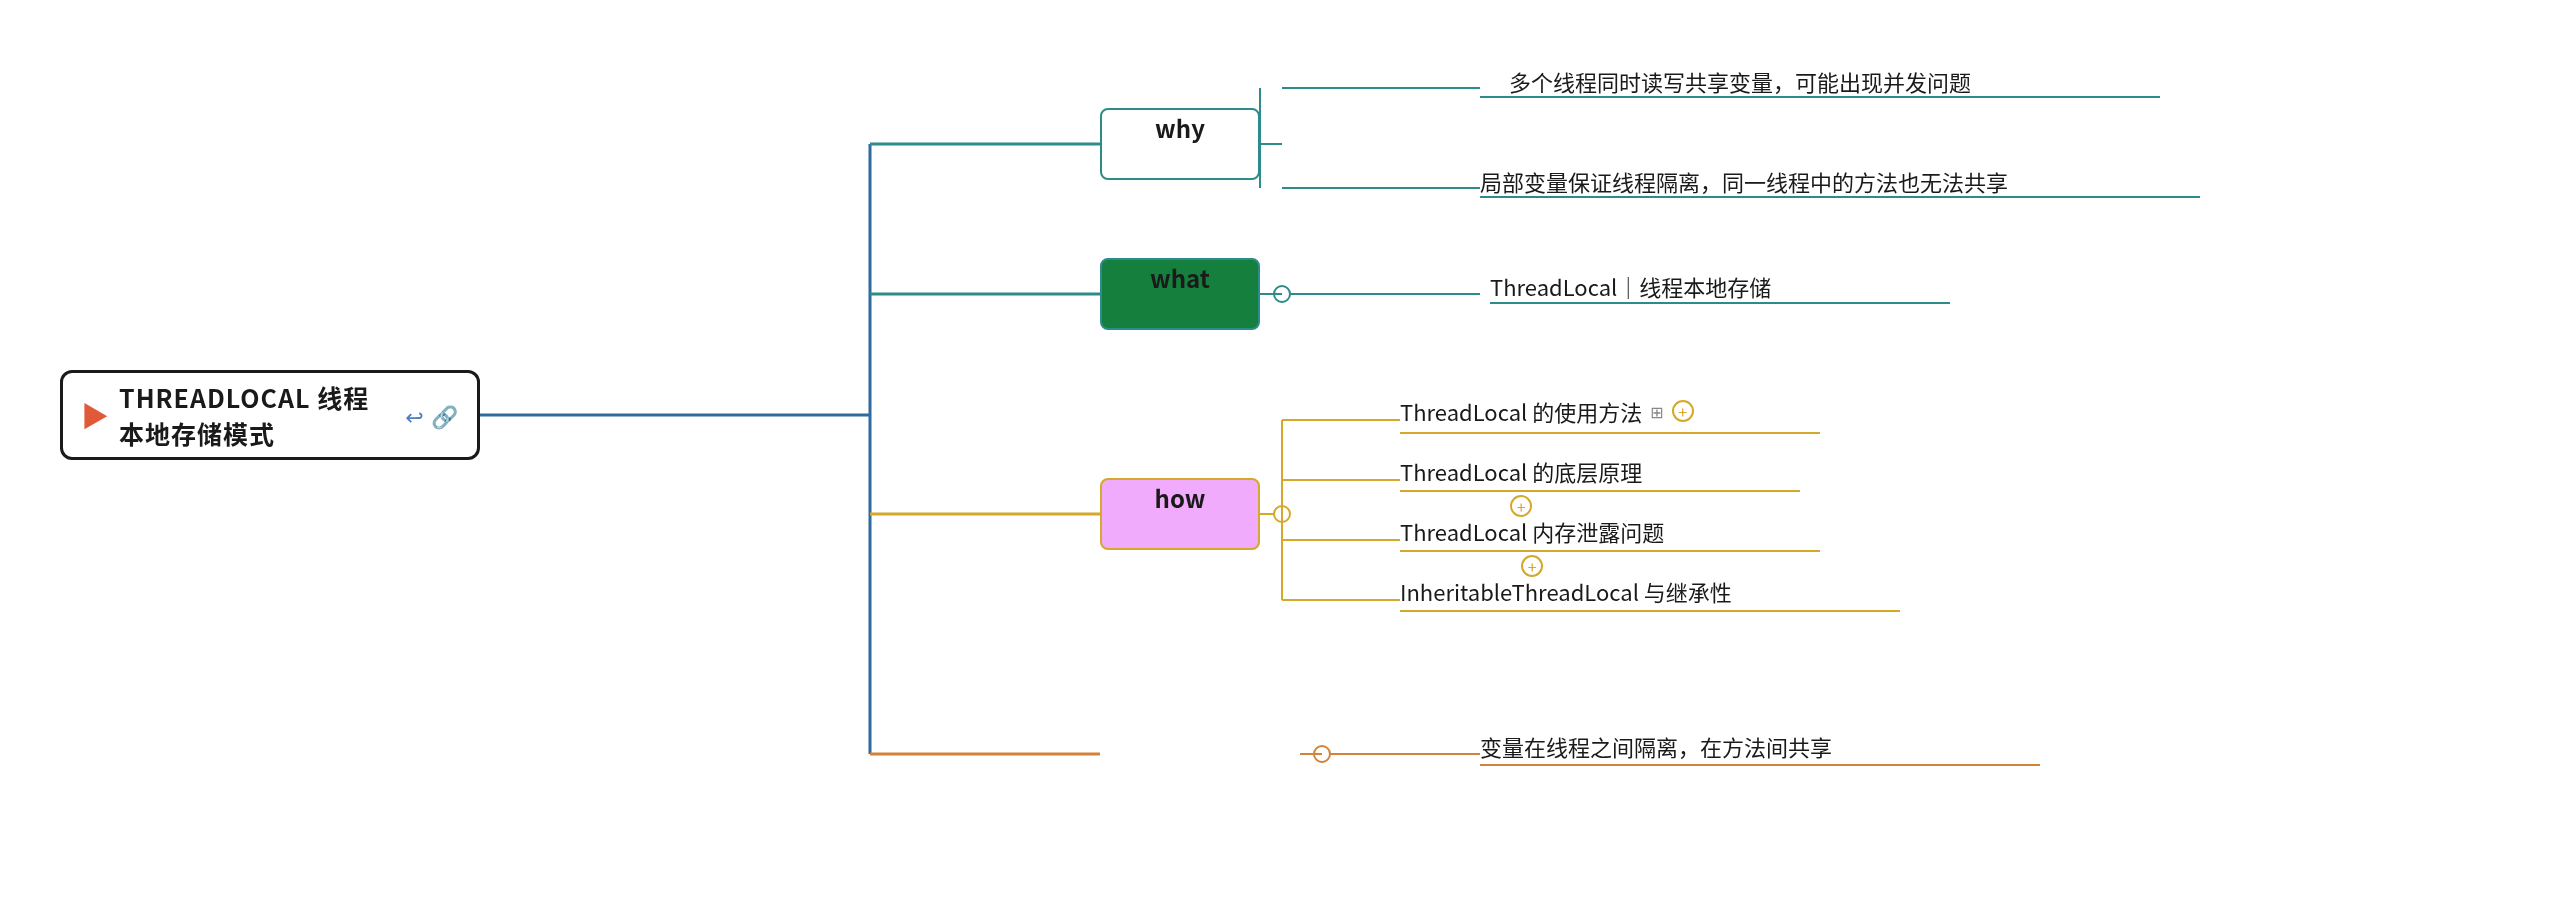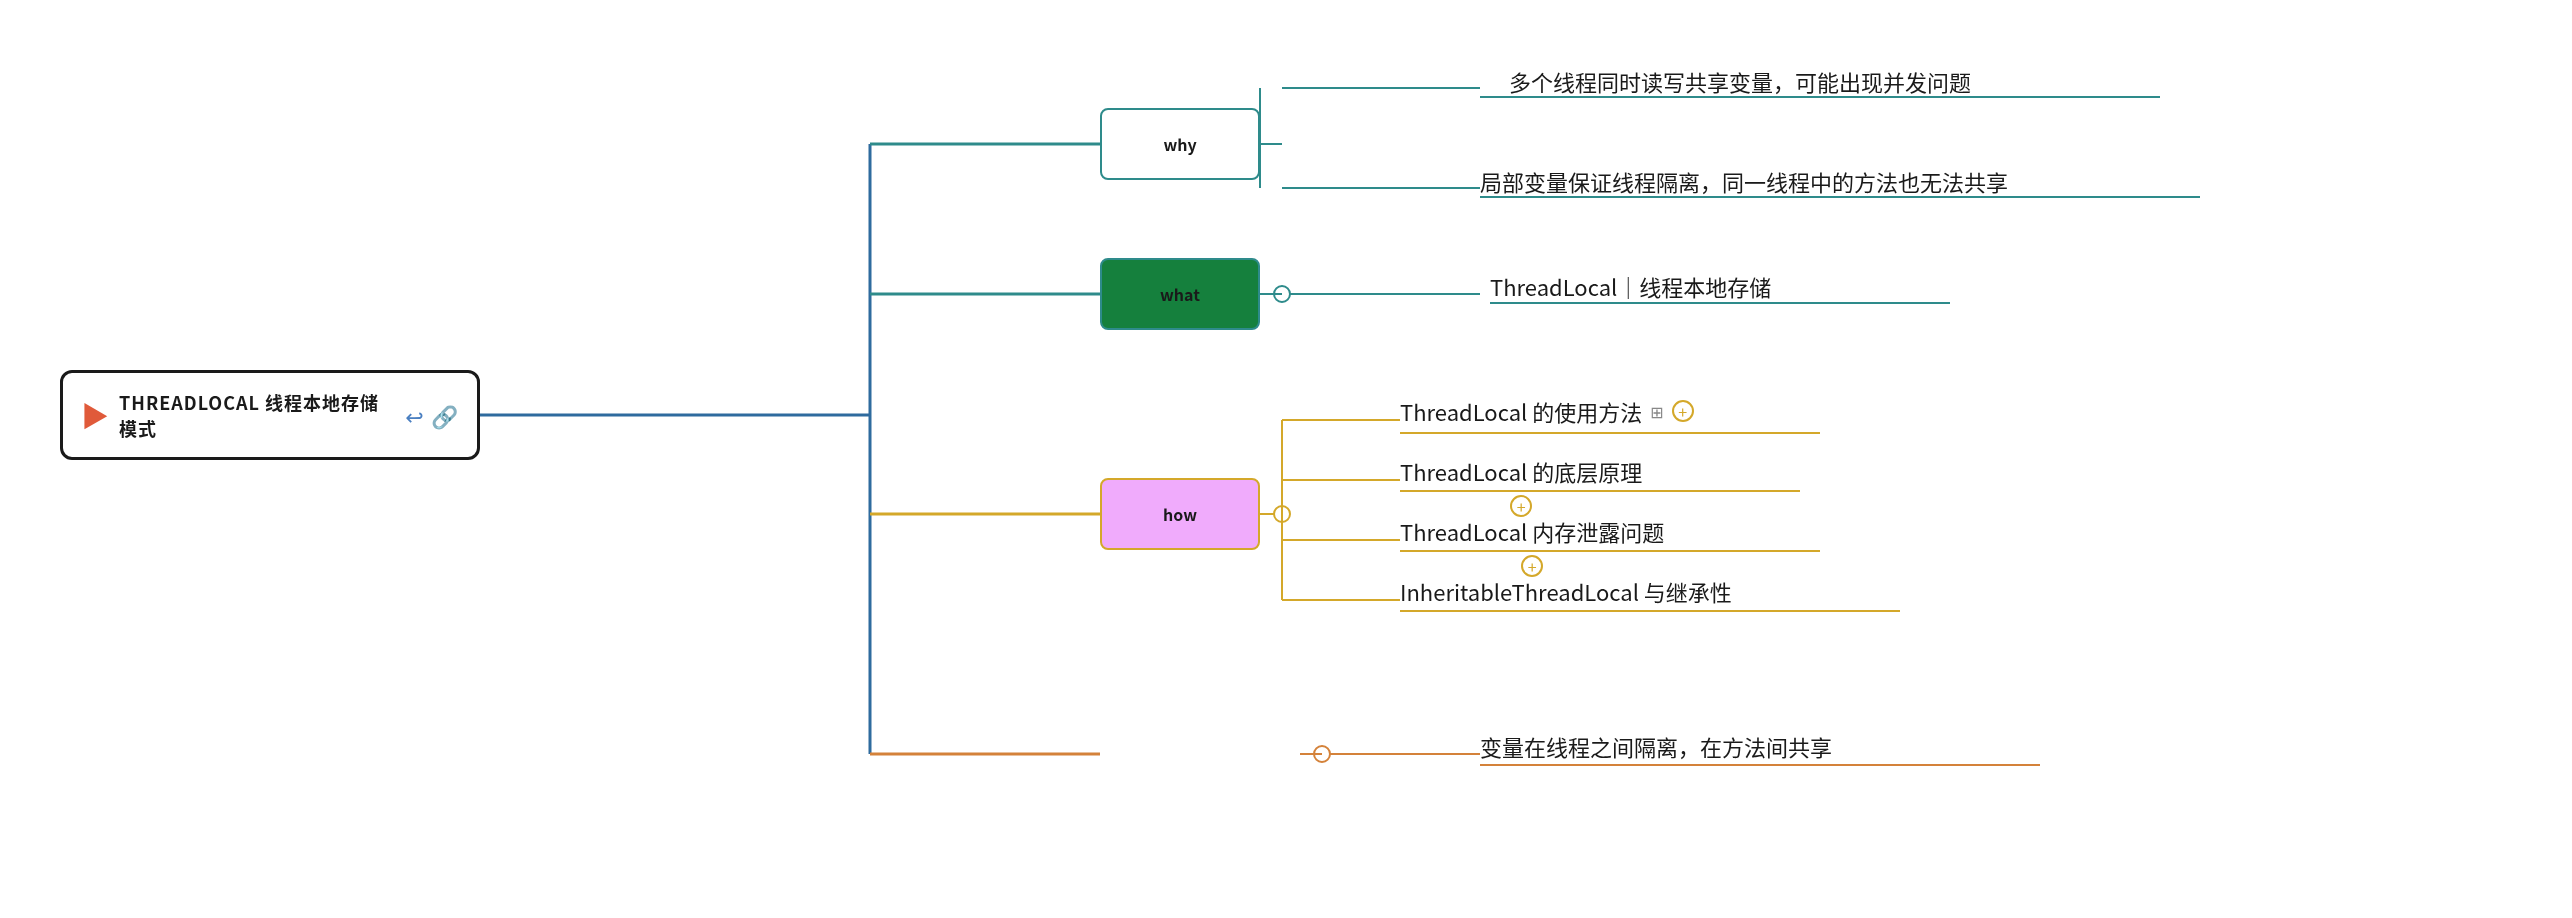--- a/index.html
+++ b/index.html
@@ -38,44 +38,43 @@
       align-items: center;
       padding: 0 18px;
       gap: 10px;
       background: #fff;
     }
     .central-node .flag-icon {
       color: #e05a3a;
       font-size: 28px;
     }
     .central-node .title {
-      font-size: 18px;
+      font-size: 25px;
       font-weight: 700;
       letter-spacing: 1px;
       color: #1a1a1a;
     }
     .central-node .icons {
       display: flex;
       gap: 8px;
       margin-left: 8px;
     }
     .central-node .icons span {
       font-size: 22px;
       color: #4a7fc1;
       cursor: pointer;
     }
 
     
     .branch-node {
       position: absolute;
       display: flex;
-      align-items: center;
       justify-content: center;
       border-radius: 8px;
-      font-size: 16px;
+      font-size: 24px;
       font-weight: 600;
       color: #1a1a1a;
       border: 2.5px solid;
     }
 
     .node-why {
       left: 1100px;
       top: 108px;
       width: 160px;
       height: 72px;

